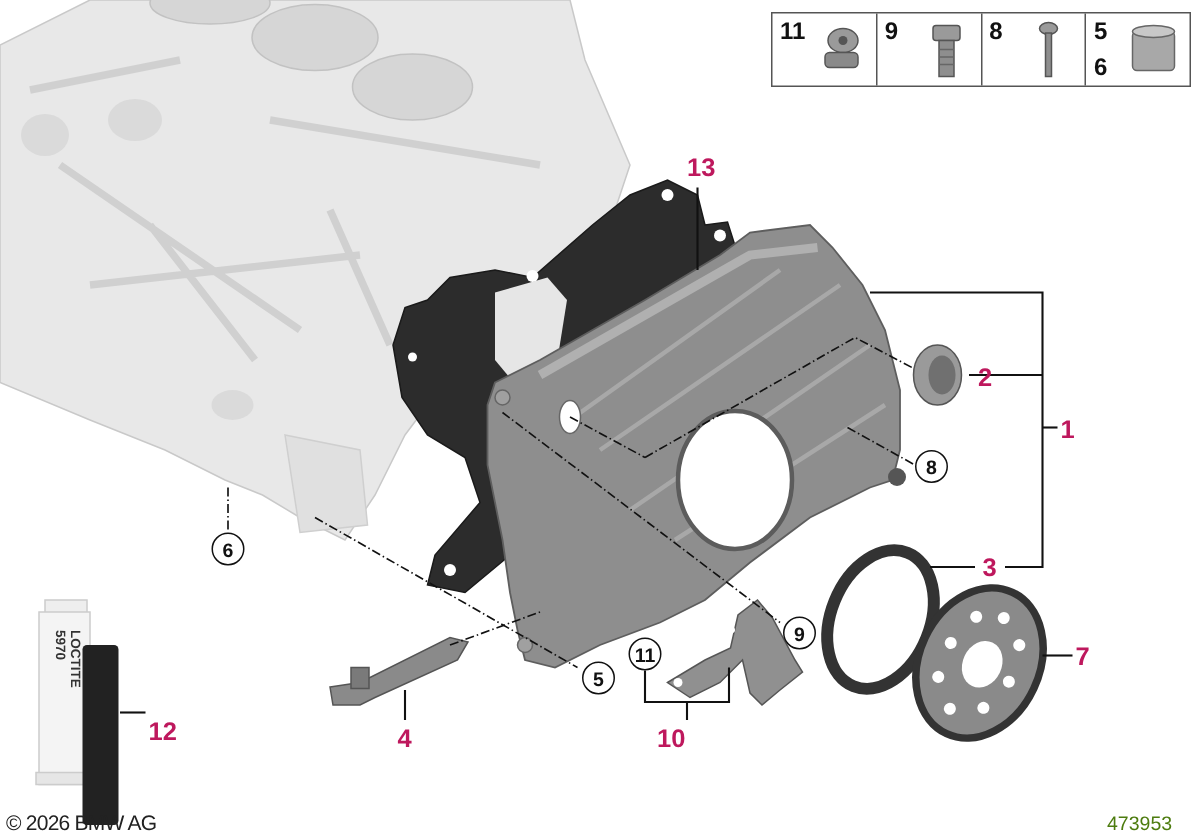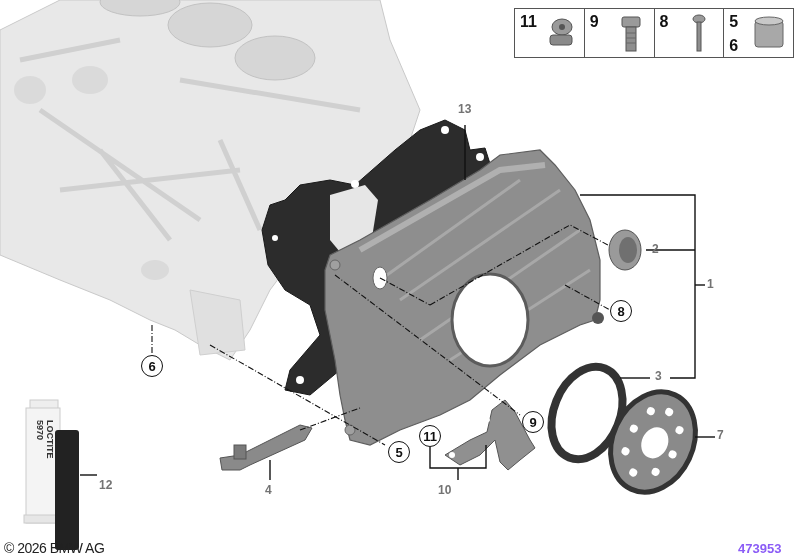--- a/index.html
+++ b/index.html
@@ -1,30 +1,30 @@
 <!DOCTYPE html>
 <html><head>
 <meta charset="utf-8">
 <style>
   html, body { margin:0; padding:0; background:#ffffff; }
   body { width:800px; height:560px; position:relative; overflow:hidden; font-family:"Liberation Sans", sans-serif; }
   .stage { position:absolute; left:0; top:0; width:644px; height:560px; }
   svg.art { position:absolute; left:0; top:0; }
-  .callout { position:absolute; font-family:"Liberation Sans", sans-serif; font-weight:bold; font-size:12px; color:#737373; line-height:1; }
+  .callout { position:absolute; font-family:"Liberation Sans", sans-serif; font-weight:bold; font-size:17px; color:#be185d; line-height:1; }
   .circled { position:absolute; width:22px; height:22px; border:1.6px solid #111; border-radius:50%; background:#fff;
              font-family:"Liberation Sans", sans-serif; font-weight:bold; font-size:13px; color:#111;
              display:flex; align-items:center; justify-content:center; box-sizing:border-box; }
   .legend { position:absolute; left:514px; top:8px; width:278px; height:48px; border:1px solid #555; display:flex; background:#fff; }
   .legend-cell { flex:1; border-right:1px solid #555; position:relative; }
   .legend-cell:last-child { border-right:none; }
   .legend-num { position:absolute; left:5px; top:4px; font-weight:bold; font-size:16px; color:#111; line-height:1.1; }
   .legend-num2 { position:absolute; left:5px; top:28px; font-weight:bold; font-size:16px; color:#111; }
   .legend-icon { position:absolute; right:6px; top:4px; width:36px; height:40px; }
   .copyright { position:absolute; left:4px; top:540px; font-size:14px; color:#222; letter-spacing:-0.5px; }
-  .imgid { position:absolute; left:738px; top:541px; font-size:13px; color:#8b5cf6;font-weight:bold; }
+  .imgid { position:absolute; left:738px; top:541px; font-size:13px; color:#4d7c0f; }
 </style>
 </head>
 <body>
 
 <div class="stage">
 
   <svg class="art" width="800" height="560" viewBox="0 0 800 560">
 
     <g>
       <path d="M0,30 L60,0 L380,0 L390,40 L420,110 L410,140 L400,190 L330,230 L300,250 L270,290 L250,330 L230,360 L200,345 L175,330 L150,320 L110,300 L60,280 L0,255 Z" fill="#e8e8e8" stroke="#c9c9c9" stroke-width="1"></path>

